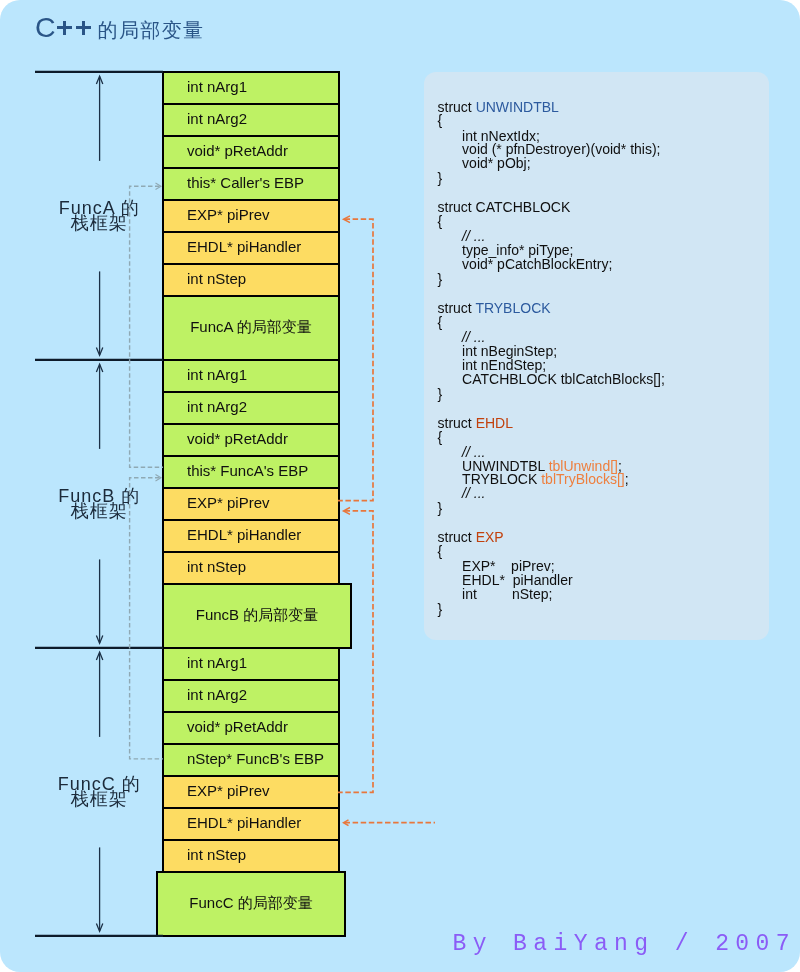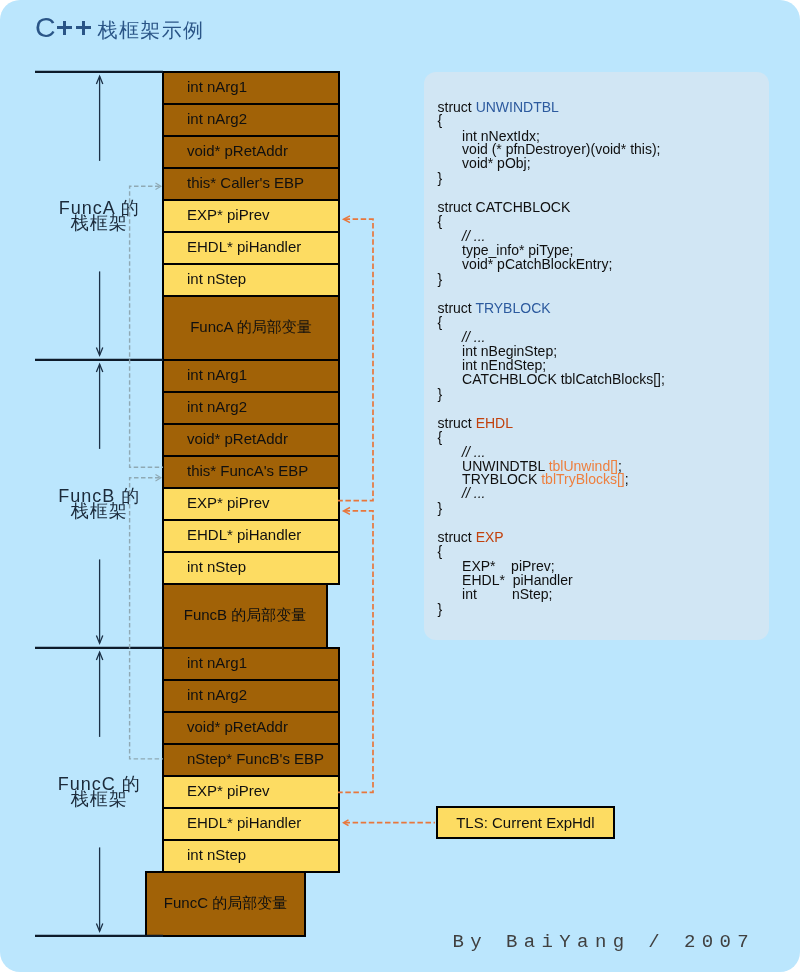--- a/index.html
+++ b/index.html
@@ -17,39 +17,39 @@
   .codepanel{position:absolute;left:424px;top:72px;width:345px;height:568px;background:#d1e6f4;border-radius:12px;}
   .code{position:absolute;left:437.5px;top:0px;font-size:14px;line-height:14px;color:#0f0f0f;white-space:pre;}
   .kw{color:#2c5a9e;}
   .kw2{color:#c2410c;}
   .or{color:#ee7f3e;}
   .it{font-style:italic;}
 
   .cell{position:absolute;box-sizing:border-box;border:2.2px solid #000;font-size:15px;color:#101010;}
   .cell .lbl{position:absolute;left:23px;top:50%;margin-top:-10px;line-height:17px;white-space:nowrap;}
   .cell.center .lbl{left:0;right:0;text-align:center;}
-  .pale{background:#a16207;}
+  .pale{background:#bef264;}
   .gold{background:#fddc62;}
 
   .framelbl{position:absolute;text-align:center;font-size:18px;letter-spacing:1px;color:#1b2a3a;line-height:14.5px;white-space:nowrap;}
 
   .tls{position:absolute;box-sizing:border-box;border:2.8px solid #000;background:#fddc62;font-size:15px;color:#101010;display:flex;align-items:center;justify-content:center;}
 
-  .sig{position:absolute;color:#404040;font-size:19px;letter-spacing:6.4px;font-family:"Liberation Mono",monospace;white-space:nowrap;font-weight:normal;}
+  .sig{position:absolute;color:#8b5cf6;font-size:23px;letter-spacing:6.4px;font-family:"Liberation Mono",monospace;white-space:nowrap;font-weight:normal;}
 
   svg.ov{position:absolute;left:0;top:0;width:800px;height:972px;pointer-events:none;}
 </style>
 </head>
 <body>
 
 <div id="root">
   <div class="bg"></div>
 
   <div class="title">
-<span class="cpp">C</span><span class="pp"><i class="h" style="left:-0.5px;top:-10.7px"></i><i class="v" style="left:5.7px;top:-15.7px"></i><i class="h" style="left:18.7px;top:-10.7px"></i><i class="v" style="left:24.4px;top:-15.7px"></i></span><span class="zh">栈框架示例</span>
+<span class="cpp">C</span><span class="pp"><i class="h" style="left:-0.5px;top:-10.7px"></i><i class="v" style="left:5.7px;top:-15.7px"></i><i class="h" style="left:18.7px;top:-10.7px"></i><i class="v" style="left:24.4px;top:-15.7px"></i></span><span class="zh">的局部变量</span>
   </div>
 
   <div class="codepanel"></div>
   <div class="code" id="code-root"><div style="position: absolute; left: 0px; top: 99.5px;"><span>struct </span><span class="kw">UNWINDTBL</span></div><div style="position: absolute; left: 0px; top: 113.3px;"><span>{</span></div><div style="position: absolute; left: 24.6px; top: 128.6px;"><span>int nNextIdx;</span></div><div style="position: absolute; left: 24.6px; top: 142.4px;"><span>void (* pfnDestroyer)(void* this);</span></div><div style="position: absolute; left: 24.6px; top: 156.2px;"><span>void* pObj;</span></div><div style="position: absolute; left: 0px; top: 171.2px;"><span>}</span></div><div style="position: absolute; left: 0px; top: 200.3px;"><span>struct CATCHBLOCK</span></div><div style="position: absolute; left: 0px; top: 214.1px;"><span>{</span></div><div style="position: absolute; left: 24.6px; top: 229.4px;"><span class="it">// ...</span></div><div style="position: absolute; left: 24.6px; top: 243.2px;"><span>type_info* piType;</span></div><div style="position: absolute; left: 24.6px; top: 257px;"><span>void* pCatchBlockEntry;</span></div><div style="position: absolute; left: 0px; top: 272px;"><span>}</span></div><div style="position: absolute; left: 0px; top: 301.1px;"><span>struct </span><span class="kw">TRYBLOCK</span></div><div style="position: absolute; left: 0px; top: 314.9px;"><span>{</span></div><div style="position: absolute; left: 24.6px; top: 330.2px;"><span class="it">// ...</span></div><div style="position: absolute; left: 24.6px; top: 344px;"><span>int nBeginStep;</span></div><div style="position: absolute; left: 24.6px; top: 357.8px;"><span>int nEndStep;</span></div><div style="position: absolute; left: 24.6px; top: 371.6px;"><span>CATCHBLOCK tblCatchBlocks[];</span></div><div style="position: absolute; left: 0px; top: 386.6px;"><span>}</span></div><div style="position: absolute; left: 0px; top: 415.7px;"><span>struct </span><span class="kw2">EHDL</span></div><div style="position: absolute; left: 0px; top: 429.5px;"><span>{</span></div><div style="position: absolute; left: 24.6px; top: 444.8px;"><span class="it">// ...</span></div><div style="position: absolute; left: 24.6px; top: 458.6px;"><span>UNWINDTBL </span><span class="or">tblUnwind[]</span><span>;</span></div><div style="position: absolute; left: 24.6px; top: 472.4px;"><span>TRYBLOCK </span><span class="or">tblTryBlocks[]</span><span>;</span></div><div style="position: absolute; left: 24.6px; top: 486.2px;"><span class="it">// ...</span></div><div style="position: absolute; left: 0px; top: 501.2px;"><span>}</span></div><div style="position: absolute; left: 0px; top: 530.3px;"><span>struct </span><span class="kw2">EXP</span></div><div style="position: absolute; left: 0px; top: 544.1px;"><span>{</span></div><div style="position: absolute; left: 24.6px; top: 559.4px;"><span>EXP*    piPrev;</span></div><div style="position: absolute; left: 24.6px; top: 573.2px;"><span>EHDL*  piHandler</span></div><div style="position: absolute; left: 24.6px; top: 587px;"><span>int         nStep;</span></div><div style="position: absolute; left: 0px; top: 602px;"><span>}</span></div></div>
 
   <div id="stack-root">
       <div class="cell pale" style="left: 162px; top: 71px; width: 178px; height: 34.2px;">
         <span class="lbl">int nArg1</span>
       </div>
       <div class="cell pale" style="left: 162px; top: 103px; width: 178px; height: 34.2px;">
@@ -91,21 +91,21 @@
       </div>
       <div class="cell gold" style="left: 162px; top: 487px; width: 178px; height: 34.2px;">
         <span class="lbl">EXP* piPrev</span>
       </div>
       <div class="cell gold" style="left: 162px; top: 519px; width: 178px; height: 34.2px;">
         <span class="lbl">EHDL* piHandler</span>
       </div>
       <div class="cell gold" style="left: 162px; top: 551px; width: 178px; height: 34.2px;">
         <span class="lbl">int nStep</span>
       </div>
-      <div class="cell pale center" style="left: 162px; top: 583px; width: 166px; height: 66.2px; padding-left: 46px;">
+      <div class="cell pale center" style="left: 162px; top: 583px; width: 190px; height: 66.2px; padding-left: 46px;">
         <span class="lbl">FuncB 的局部变量</span>
       </div>
       <div class="framelbl" style="left: 44.2px; top: 489px; width: 110px;">
         <div>FuncB 的</div>
         <div>栈框架</div>
       </div>
       <div class="cell pale" style="left: 162px; top: 647px; width: 178px; height: 34.2px;">
         <span class="lbl">int nArg1</span>
       </div>
       <div class="cell pale" style="left: 162px; top: 679px; width: 178px; height: 34.2px;">
@@ -119,32 +119,29 @@
       </div>
       <div class="cell gold" style="left: 162px; top: 775px; width: 178px; height: 34.2px;">
         <span class="lbl">EXP* piPrev</span>
       </div>
       <div class="cell gold" style="left: 162px; top: 807px; width: 178px; height: 34.2px;">
         <span class="lbl">EHDL* piHandler</span>
       </div>
       <div class="cell gold" style="left: 162px; top: 839px; width: 178px; height: 34.2px;">
         <span class="lbl">int nStep</span>
       </div>
-      <div class="cell pale center" style="left: 145px; top: 871px; width: 161px; height: 66.2px;">
+      <div class="cell pale center" style="left: 156px; top: 871px; width: 190px; height: 66.2px;">
         <span class="lbl">FuncC 的局部变量</span>
       </div>
       <div class="framelbl" style="left: 44.2px; top: 777px; width: 110px;">
         <div>FuncC 的</div>
         <div>栈框架</div>
       </div>
     </div>
 
-  <div class="tls" style="left:436px;top:806px;width:178.7px;height:33.3px;">
-    <span>TLS: Current ExpHdl</span>
-  </div>
 
   <div class="sig" style="left:452.5px;top:931px;">By BaiYang / 2007</div>
 
   <svg class="ov" id="overlay" viewBox="0 0 800 972">
       <line x1="35" y1="71.9" x2="163" y2="71.9" stroke="#0d1b2a" stroke-width="2.2"></line>
       <line x1="35" y1="359.9" x2="163" y2="359.9" stroke="#0d1b2a" stroke-width="2.2"></line>
       <line x1="35" y1="647.9" x2="163" y2="647.9" stroke="#0d1b2a" stroke-width="2.2"></line>
       <line x1="35" y1="935.9" x2="163" y2="935.9" stroke="#0d1b2a" stroke-width="2.2"></line>
       <path d="M 99.6 160.9 L 99.6 76.4" stroke="#1b3046" stroke-width="1.3" fill="none"></path>
       <path d="M 96.39999999999999 83.9 L 99.6 76.10000000000001 L 102.8 83.9" stroke="#1b3046" stroke-width="1.3" fill="none" stroke-linejoin="miter"></path>

